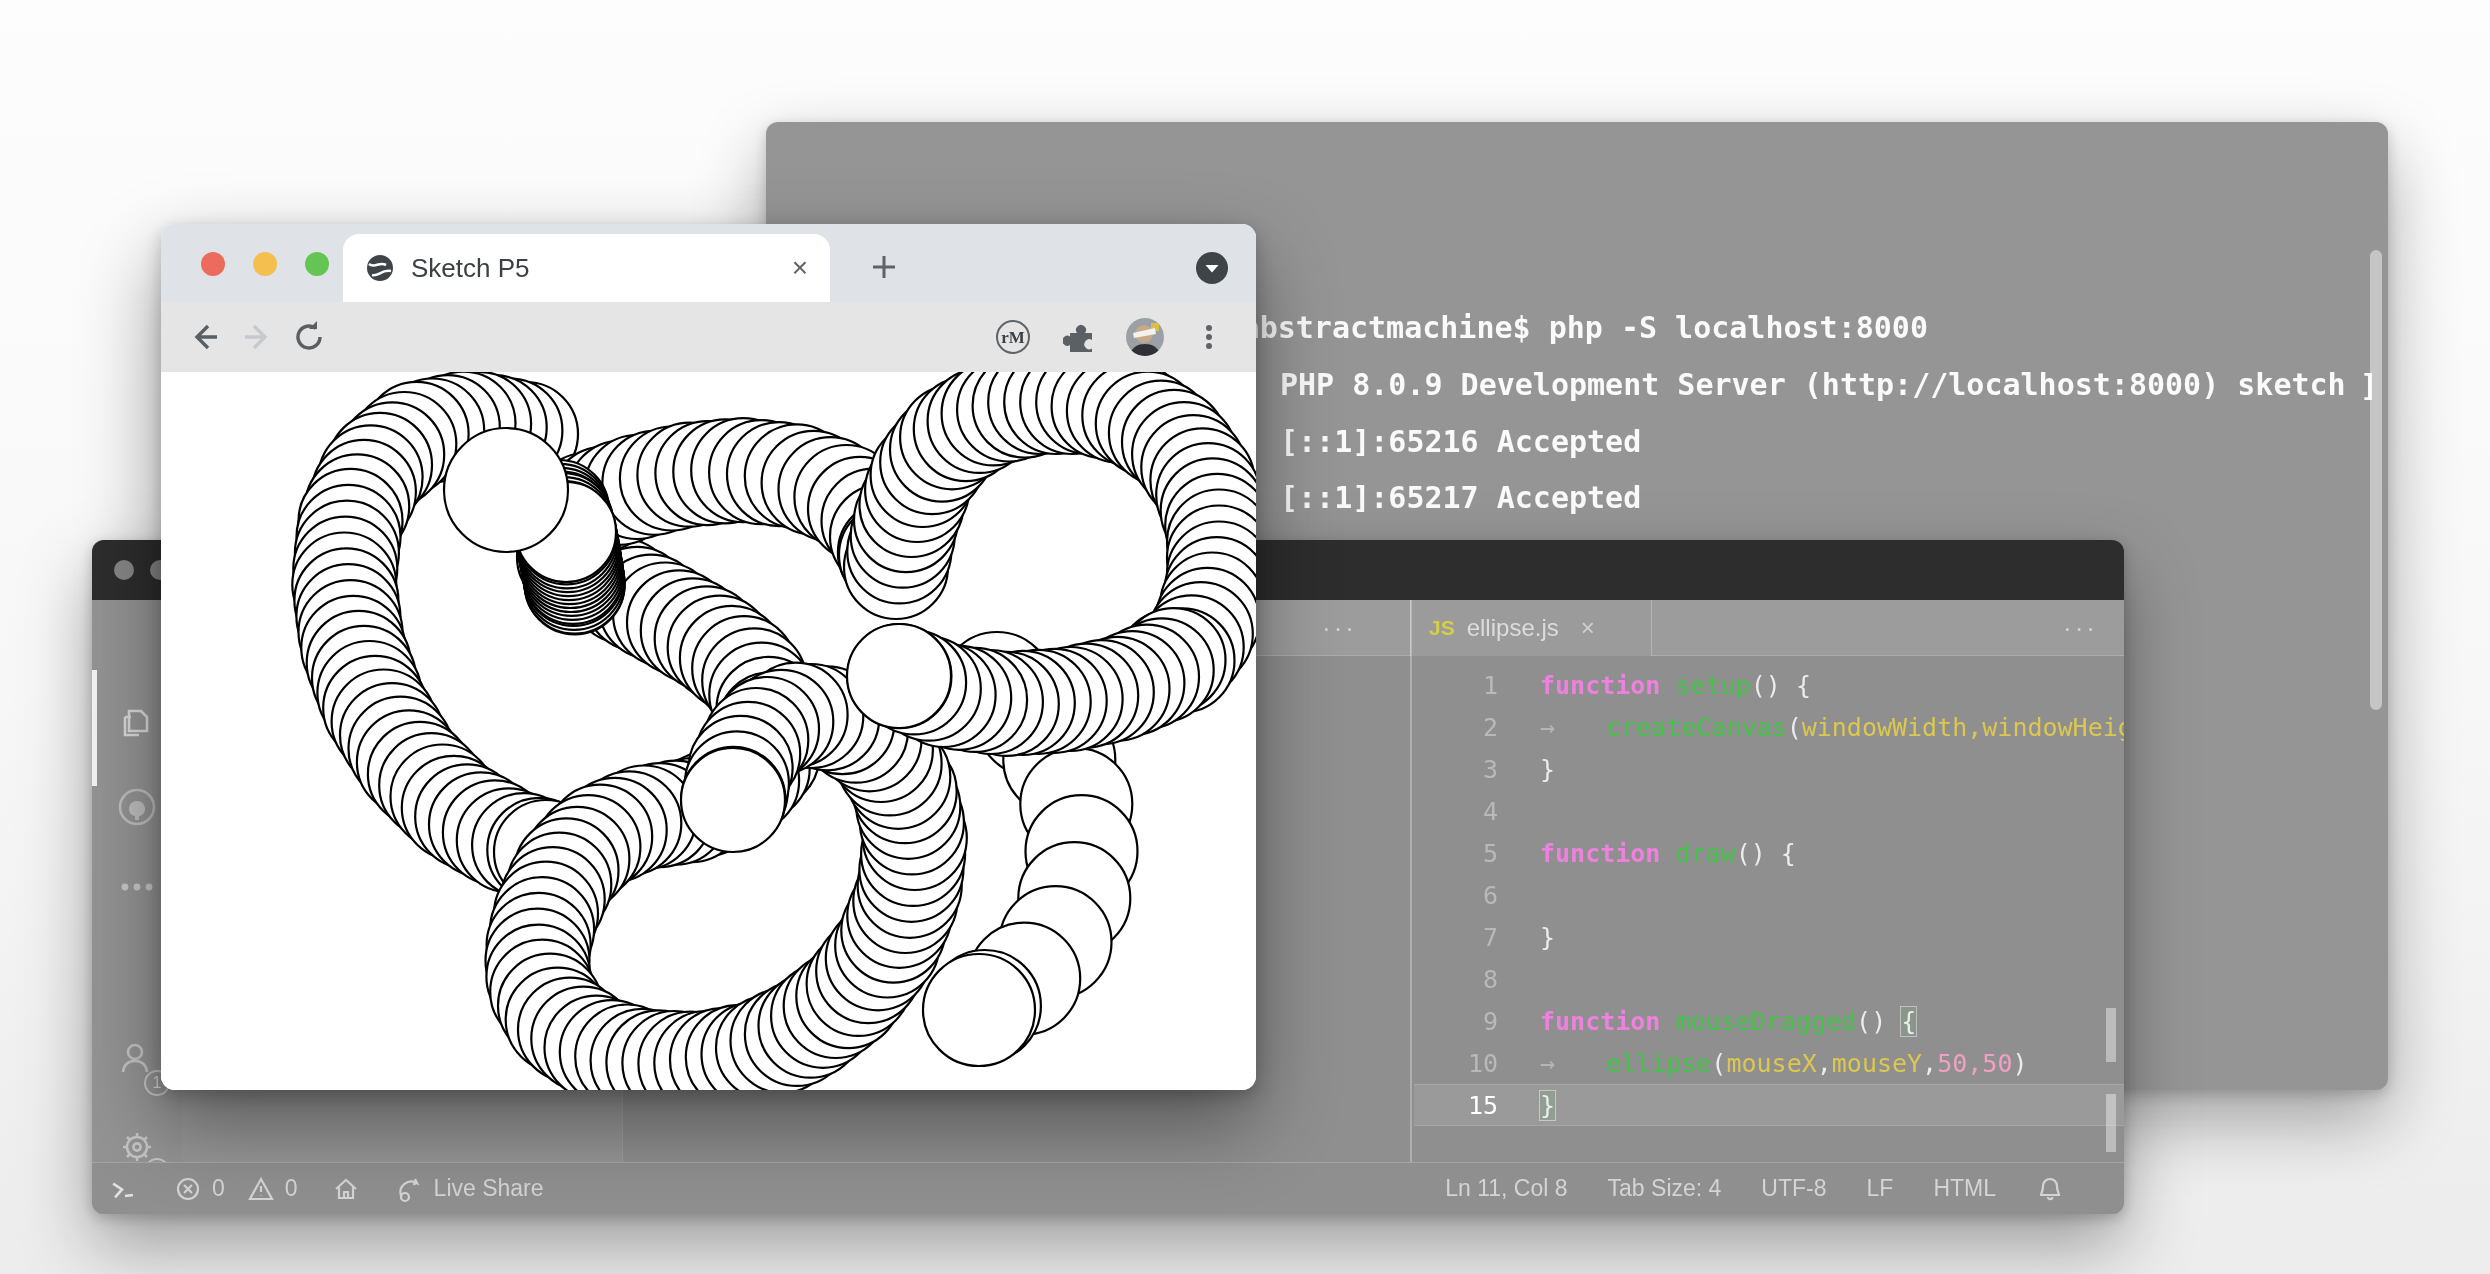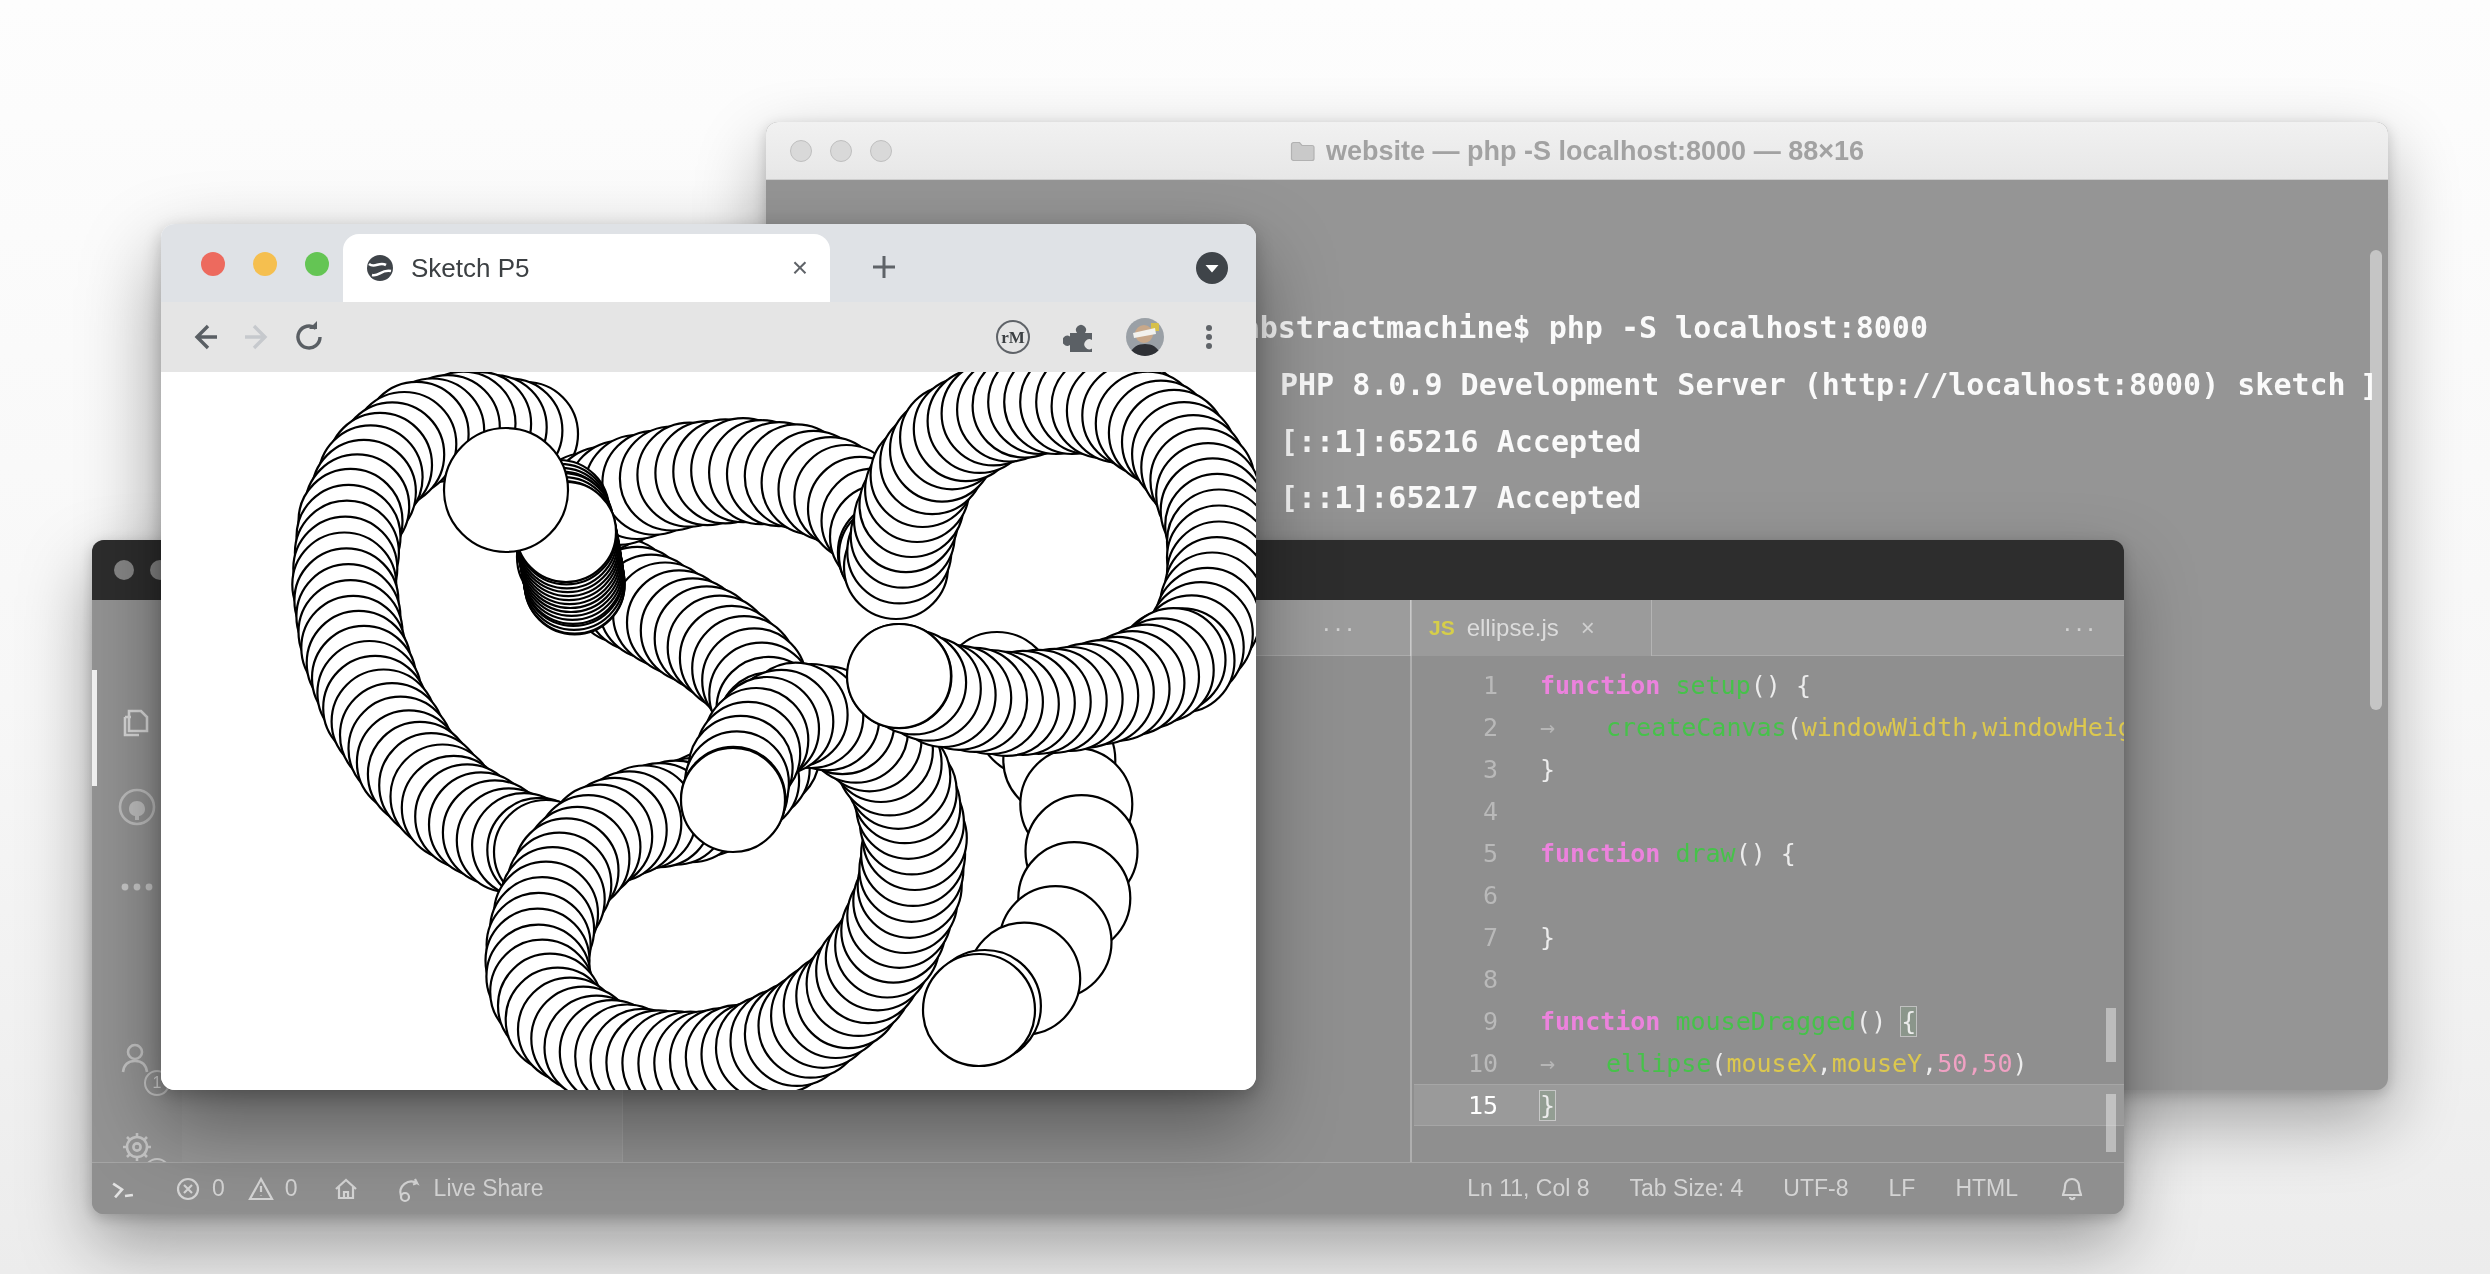--- a/index.html
+++ b/index.html
@@ -69,21 +69,21 @@
   .cur-band { position:absolute; left:2px; right:0; height:42px; background:rgba(255,255,255,.10); border-top:1px solid rgba(255,255,255,.12); border-bottom:1px solid rgba(255,255,255,.12); }
   .tk.kw { color:#ec82dd;font-weight:bold; } .tk.fn { color:#46c24a; } .tk.pa { color:#dcc84e; }
   .tk.nu { color:#f0a1c3; } .tk.pl { color:#ececec; }
   .tk.br { outline:1px solid rgba(255,255,255,.45); background:rgba(130,170,130,.28); }
   .ws { display:inline-block; width:66px; color:rgba(255,255,255,.35); }
   .le-line { position:absolute; font-family:"DejaVu Sans Mono",monospace; font-size:25px; color:#e3e3e3; display:flex; }
   .le-line .lnum { width:86px; text-align:right; color:#c0c0c0; }
   .le-line .ltext { margin-left:50px; white-space:pre; }
   .v-statusbar { position:absolute; left:0; right:0; bottom:0; height:52px; background:#8f8f8f; border-top:1px solid rgba(255,255,255,.2); display:flex; align-items:center; color:#d4d4d4; font-size:23px; }
   .sb-left { display:flex; align-items:center; gap:34px; padding-left:18px; }
-  .sb-right { margin-left:auto; display:flex; align-items:center; gap:40px; padding-right:38px; }
+  .sb-right { margin-left:auto; display:flex; align-items:center; gap:40px; padding-right:60px; }
   .sb-item { display:flex; align-items:center; gap:10px; }
   .v-scrollbit { position:absolute; background:rgba(255,255,255,.4); }
 
   
   .chrome {
     left: 161px; top: 224px; width: 1095px; height: 866px;
     border-radius: 14px; z-index: 3;
     box-shadow: 0 34px 80px rgba(0,0,0,.40), 0 6px 18px rgba(0,0,0,.22);
     overflow: hidden; background: #ffffff;
   }
@@ -105,35 +105,20 @@
   .c-content svg { display:block; }
 
   .icon { display:inline-flex; align-items:center; justify-content:center; }
 </style>
 </head>
 <body>
 
 <div class="stage">
 
   <section class="win terminal">
-    <div class="t-titlebar">
-      <div class="t-dots">
-        <span class="t-dot"></span>
-        <span class="t-dot"></span>
-        <span class="t-dot"></span>
-      </div>
-      <div class="t-title">
-        <span class="icon">
-          <svg width="26" height="22" viewBox="0 0 26 22">
-              <path d="M1.5 4.5 a2 2 0 0 1 2-2 h6 l2.5 3 h10 a2 2 0 0 1 2 2 v11 a2 2 0 0 1-2 2 h-18.5 a2 2 0 0 1-2-2 z" fill="#c9c9c9" stroke="#b2b2b2" stroke-width="1.2"></path>
-            </svg>
-        </span>
-        <span>website — php -S localhost:8000 — 88×16</span>
-      </div>
-    </div>
     <div class="t-body">
       <div id="t-lines">
           <div class="t-line" style="top: 130px; left: 6px;">[abstract-macbook:website abstractmachine$ php -S localhost:8000</div>
           <div class="t-line" style="top: 187px; left: 514px;">PHP 8.0.9 Development Server (http://localhost:8000) sketch</div>
           <div class="t-line" style="top: 244px; left: 514px;">[::1]:65216 Accepted</div>
           <div class="t-line" style="top: 300px; left: 514px;">[::1]:65217 Accepted</div>
           <div class="t-line g" style="top: 356px; left: 514px;">[::1]:65216 [200]: (null) /</div>
           <div class="t-line" style="top: 412px; left: 514px;">[::1]:65216 Closing</div>
           <div class="t-line g" style="top: 468px; left: 514px;">[::1]:65217 [200]: (null) /p5/p5.min.js</div>
         </div>

